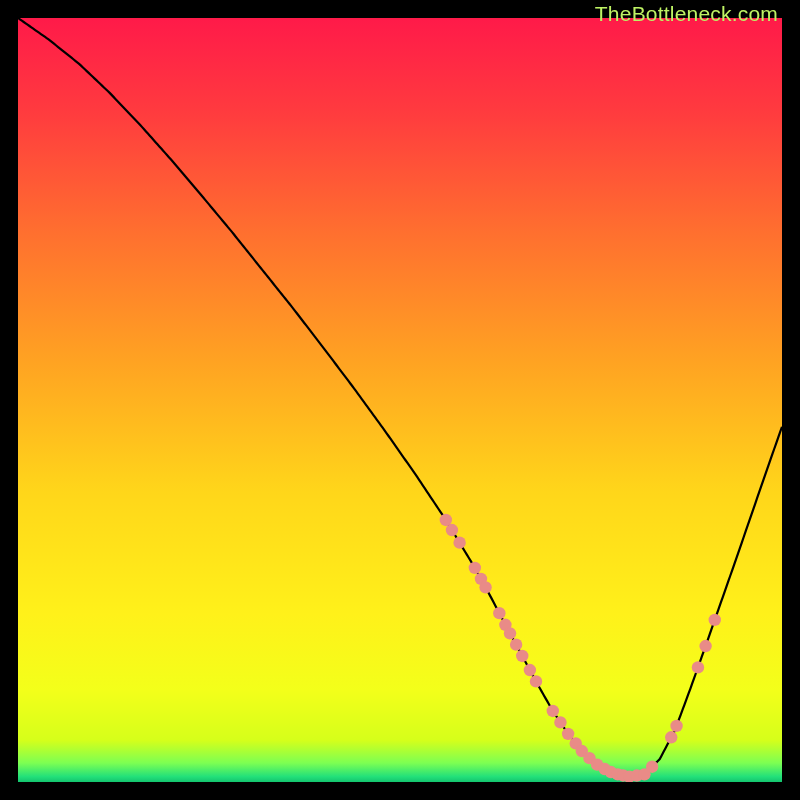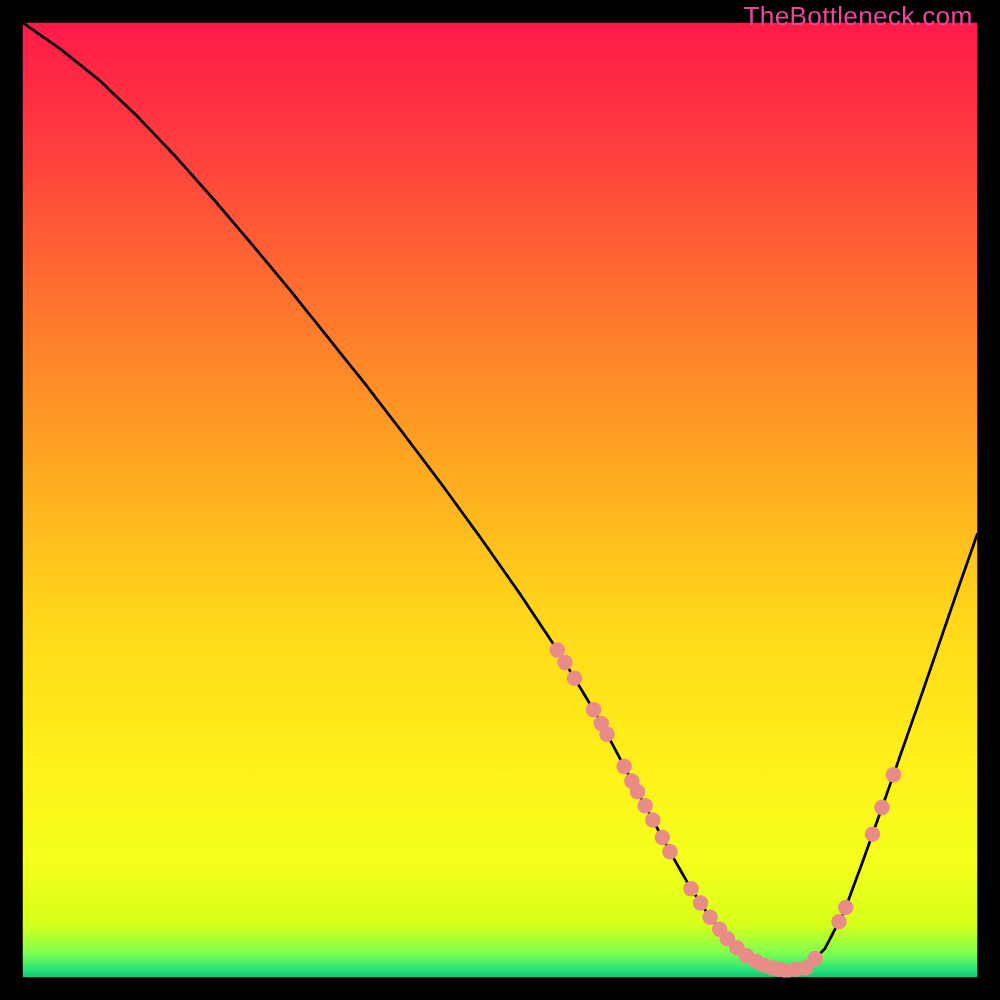--- a/index.html
+++ b/index.html
@@ -23,21 +23,21 @@
     position: absolute;
     left: 0;
     top: 0;
     width: 764px;
     height: 764px;
   }
   .watermark {
     position: absolute;
     top: 2px;
     right: 22px;
-    color: #ec4899;
+    color: #bef264;
     font-size: 21px;
     letter-spacing: 0.2px;
     font-weight: 400;
     user-select: none;
   }
 </style>
 </head>
 <body>
 
 <div class="frame">

